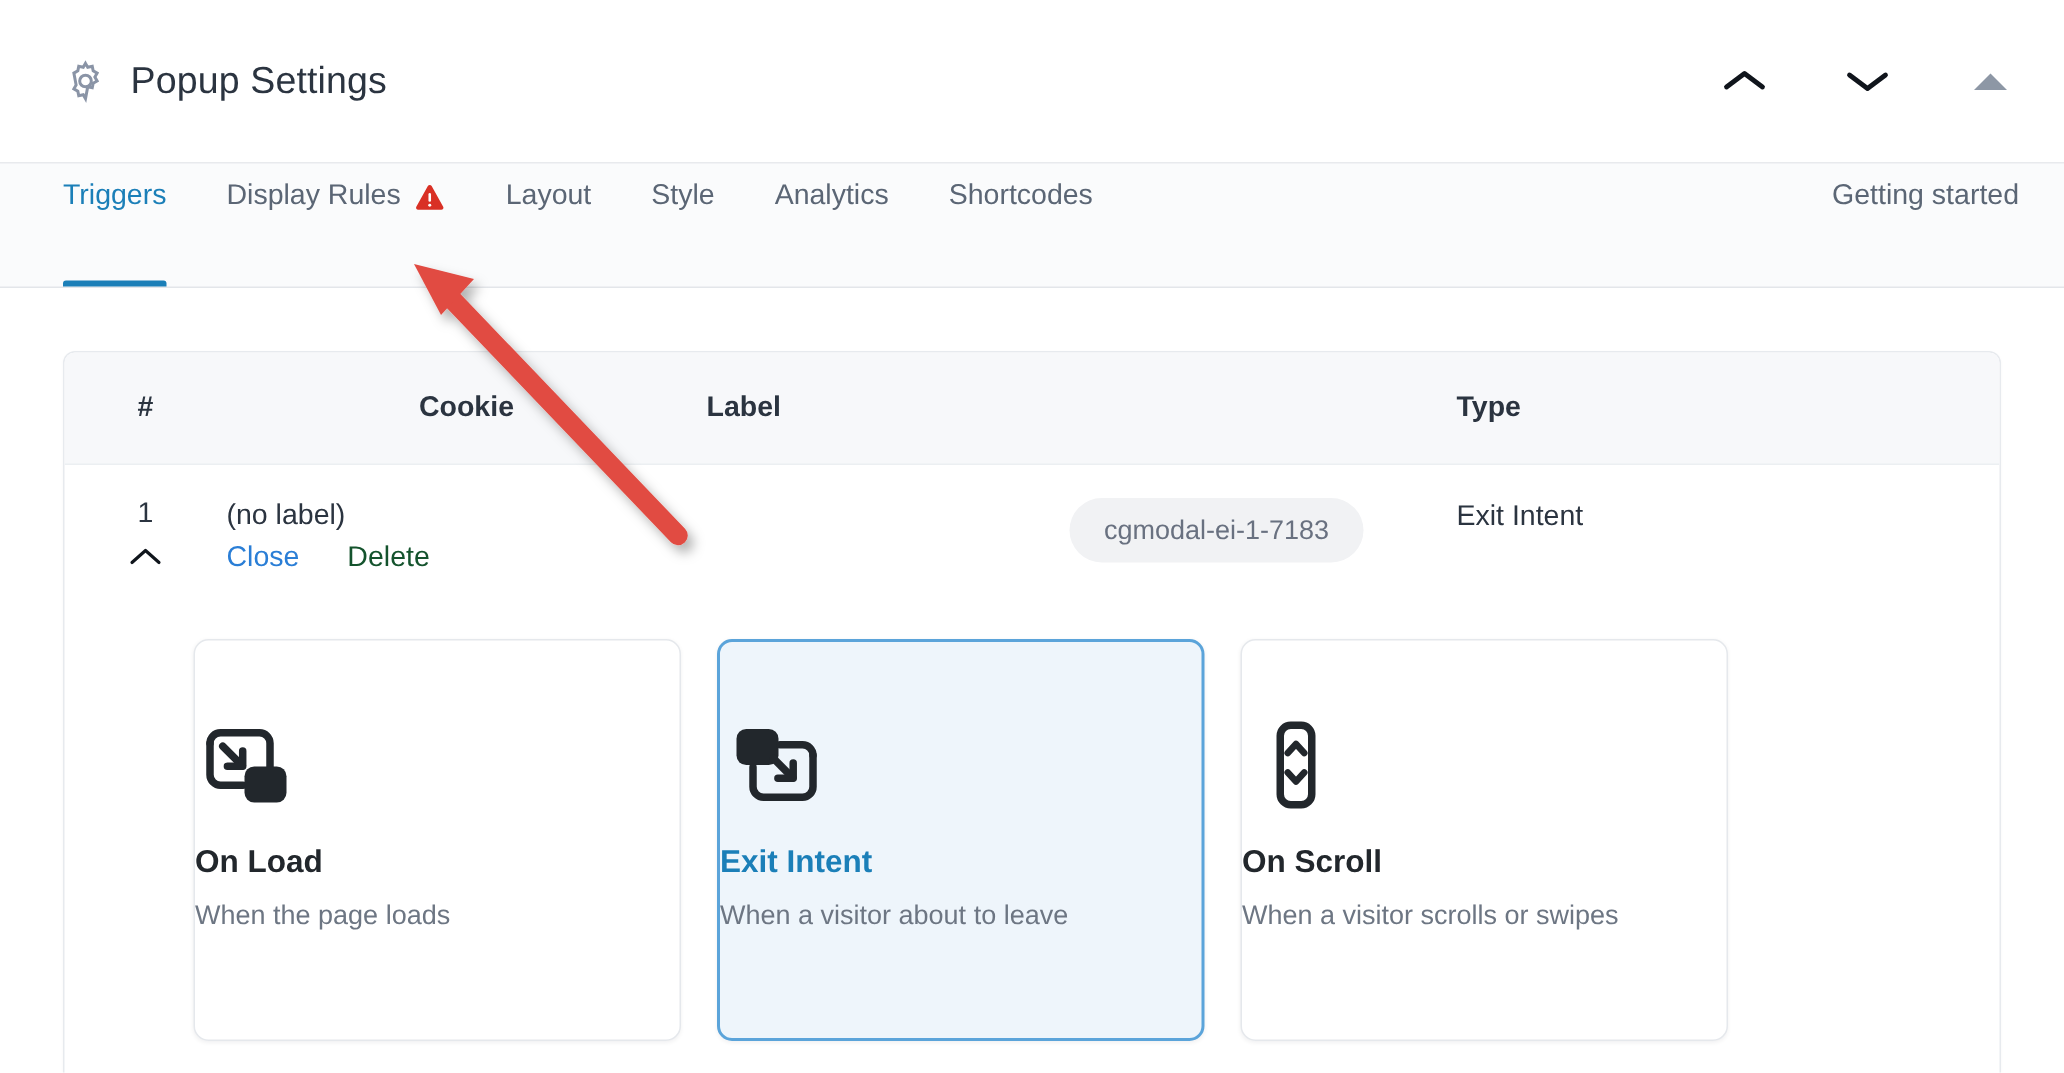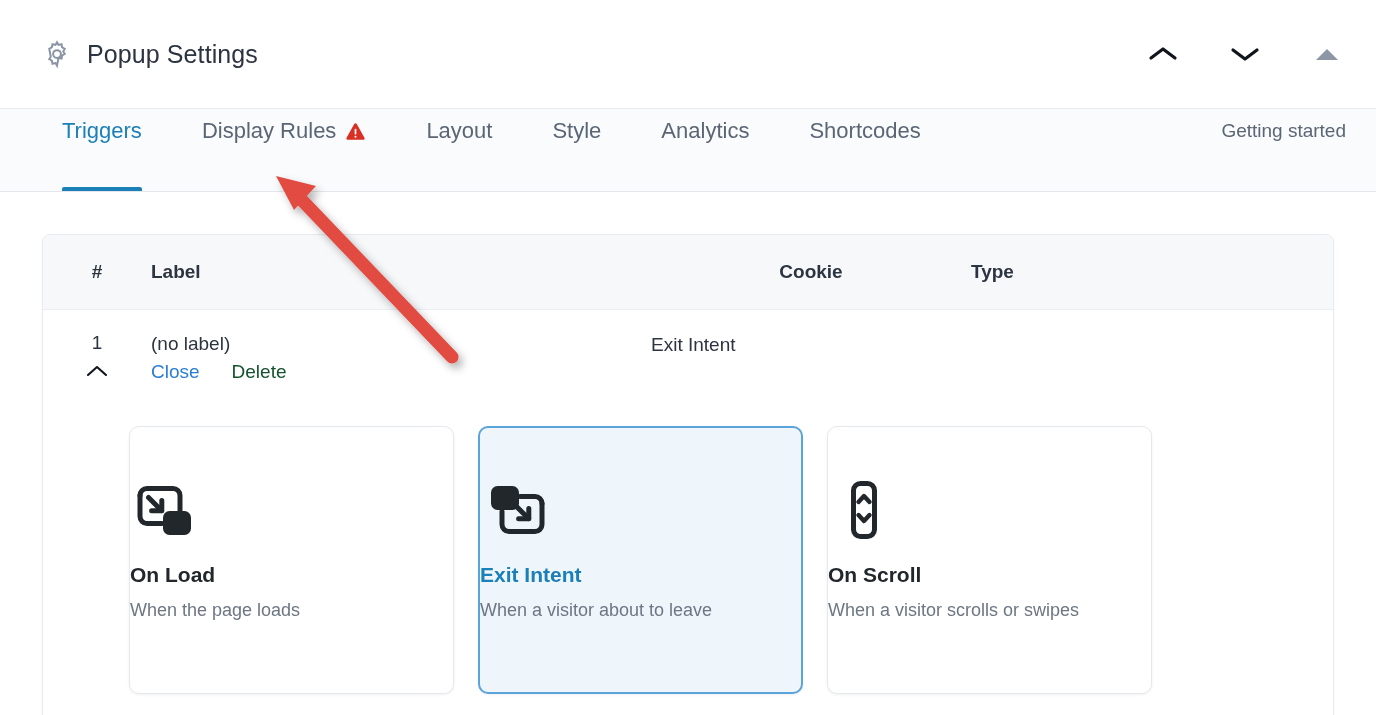--- a/index.html
+++ b/index.html
@@ -45,25 +45,24 @@
     background: #fafbfc;
     border-top: 1px solid #e8eaed;
     border-bottom: 1px solid #e3e6ea;
     display: flex; align-items: flex-start;
   }
   .tabs { display: flex; align-items: flex-start; padding-left: 42px; height: 100%; }
   .tab {
     position: relative; height: 100%;
     display: flex; align-items: center; gap: 9px;
     padding: 0 0 0 0; margin-right: 40px;
-    font-size: 22px; color: #5b6675; cursor: pointer;
+    font-size: 19px; color: #5b6675; cursor: pointer;
     background: transparent; border: 0; white-space: nowrap;
     font-family: "Liberation Sans", sans-serif;
     padding-bottom: 38px;
-    margin-left: 20px;
   }
   .tab.active { color: #1b7fb8; }
   .tab.active::after {
     content: ""; position: absolute; left: 0; right: 0; bottom: 0;
     height: 4px; background: #1b7fb8; border-radius: 2px 2px 0 0;
   }
   .warn-icon { width: 21px; height: 19px; display:block; }
   .getting-started {
     margin-left: auto; padding-right: 30px;
     font-size: 19px; color: #5b6675; cursor: pointer;
@@ -216,22 +215,22 @@
         <span>Shortcodes</span>
       </button>
     </div>
     <button class="getting-started">Getting started</button>
   </div>
 
   <div class="panel">
 
     <div class="thead">
       <div class="th col-num">#</div>
+      <div class="th col-cookie">Cookie</div>
       <div class="th col-label">Label</div>
-      <div class="th col-cookie">Cookie</div>
       <div class="th col-type">Type</div>
     </div>
 
     <div class="trow">
       <div class="cell-num">
         <span class="num-val">1</span>
         <button class="collapse-btn">
           <span>
             <svg viewBox="0 0 24 14" fill="none" stroke="currentColor" stroke-width="2.1" stroke-linecap="round" stroke-linejoin="round">
               <polyline points="3,11 12,3 21,11"></polyline>
@@ -241,20 +240,23 @@
       </div>
 
       <div class="cell-label">
         <span class="label-val">(no label)</span>
         <div class="row-actions">
           <button class="link-close">Close</button>
           <button class="link-delete">Delete</button>
         </div>
       </div>
 
+      <div class="cell-cookie">
+        <span class="cookie-badge">cgmodal-ei-1-7183</span>
+      </div>
 
       <div class="cell-type">Exit Intent</div>
     </div>
 
     <div class="cards">
 
       <div class="card">
         <div class="card-icon">
           <svg width="72" height="70" viewBox="0 0 72 70" fill="none">
             <path d="M10 20.5a7 7 0 0 1 7-7h26a7 7 0 0 1 7 7v22" stroke="#22272c" stroke-width="5" stroke-linecap="round"></path>

